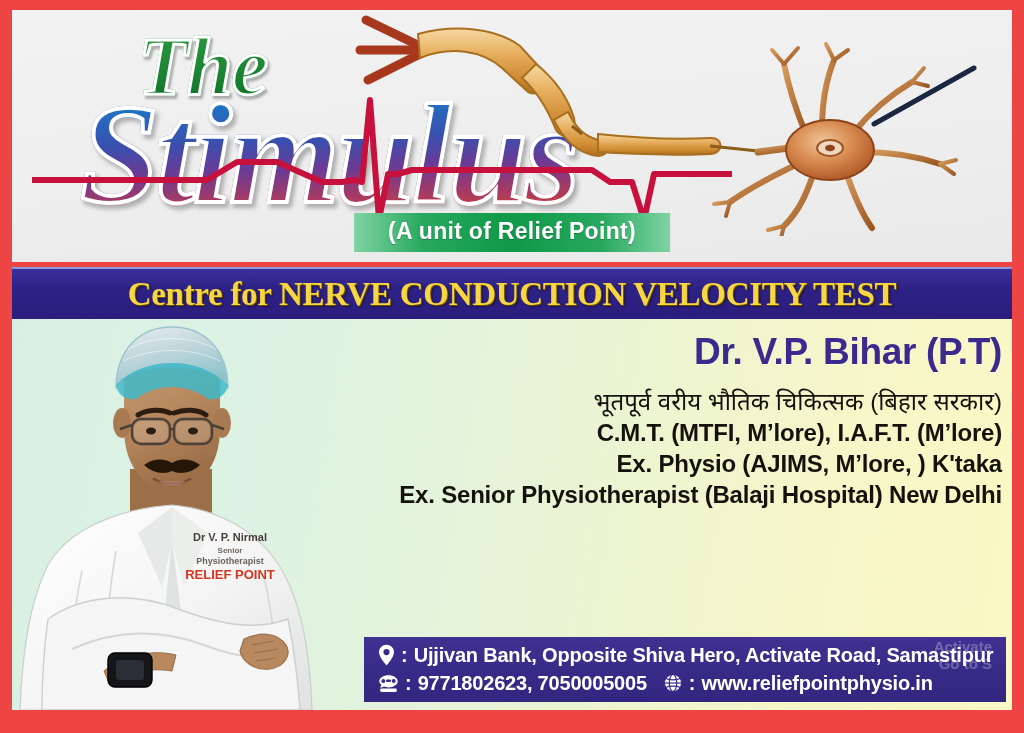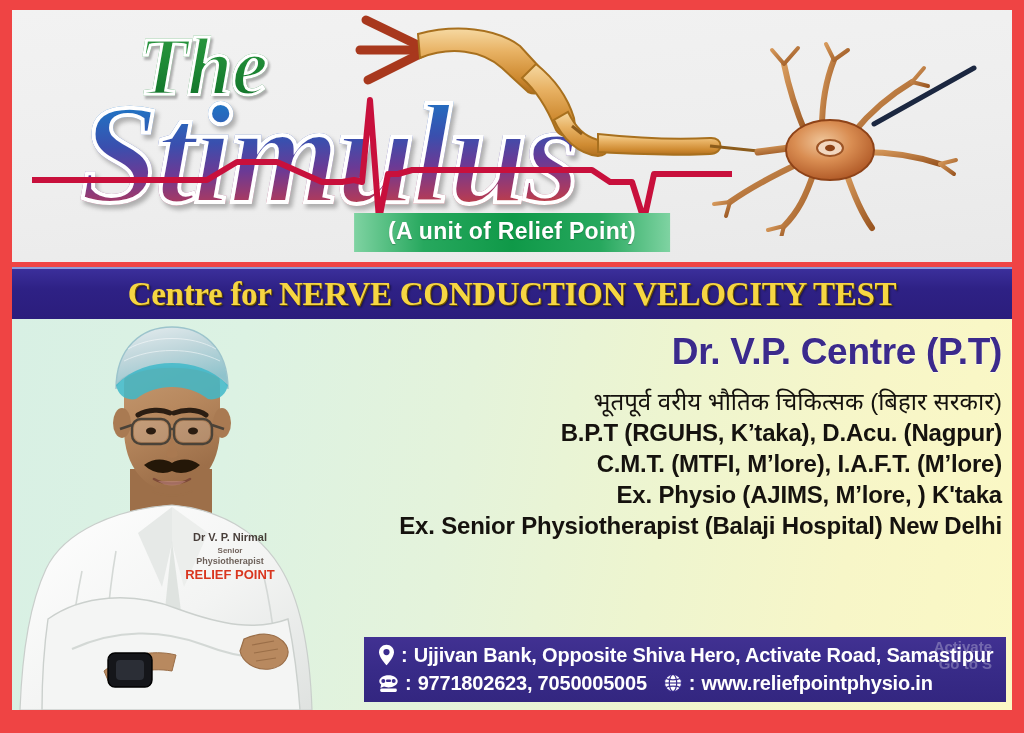--- a/index.html
+++ b/index.html
@@ -403,23 +403,22 @@
         <g>
           <text x="218" y="222" font-family="Liberation Sans, sans-serif" font-size="11" font-weight="bold" fill="#3a2f2a" text-anchor="middle" opacity=".92">Dr V. P. Nirmal</text>
           <text x="218" y="234" font-family="Liberation Sans, sans-serif" font-size="8" font-weight="bold" fill="#5a4a42" text-anchor="middle" opacity=".85">Senior</text>
           <text x="218" y="245" font-family="Liberation Sans, sans-serif" font-size="9" font-weight="bold" fill="#55473f" text-anchor="middle" opacity=".85">Physiotherapist</text>
           <text x="218" y="260" font-family="Liberation Sans, sans-serif" font-size="13" font-weight="bold" fill="#d9361f" text-anchor="middle">RELIEF POINT</text>
         </g>
       </g>
     </svg>
 
     <div id="credentials">
-      <div id="doc-name">Dr. V.P. Centre (P.T)</div>
+      <div id="doc-name">Dr. V.P. Bihar (P.T)</div>
       <div id="doc-hindi">भूतपूर्व वरीय भौतिक चिकित्सक (बिहार सरकार)</div>
-      <div class="cred-line">B.P.T (RGUHS, K’taka), D.Acu. (Nagpur)</div>
       <div class="cred-line">C.M.T. (MTFI, M’lore), I.A.F.T. (M’lore)</div>
       <div class="cred-line">Ex. Physio (AJIMS, M’lore, ) K'taka</div>
       <div class="cred-line">Ex. Senior Physiotherapist (Balaji Hospital) New Delhi</div>
     </div>
 
     <div id="contact-strip">
 
       <div class="contact-row">
         <span class="cicon">
           <svg width="17" height="22" viewBox="0 0 17 22">

